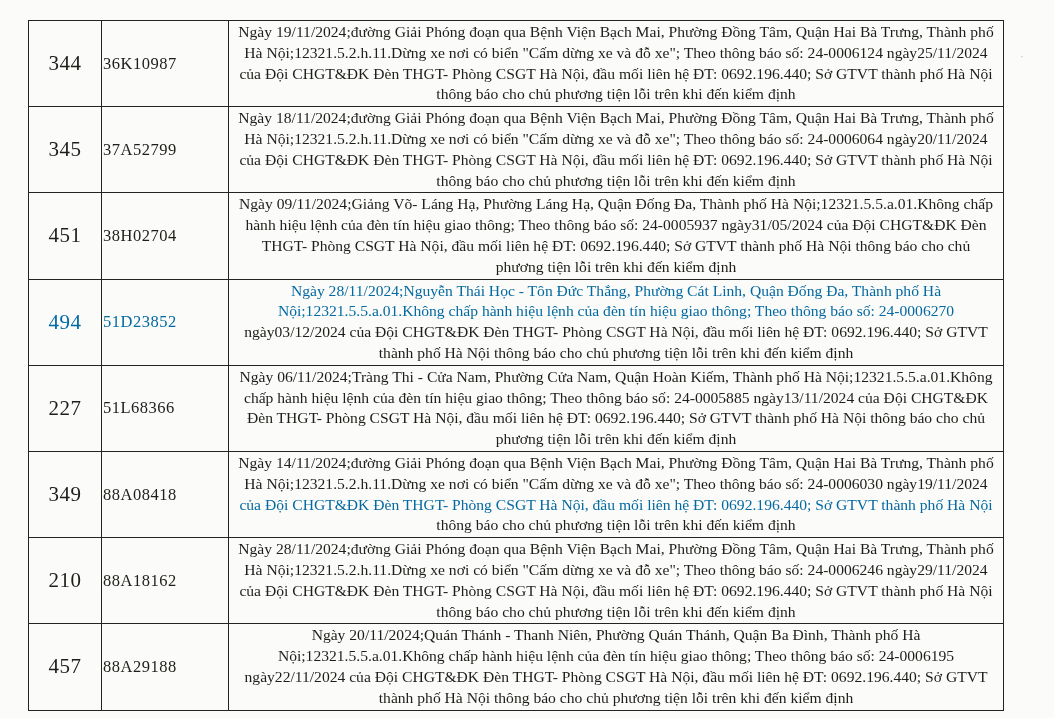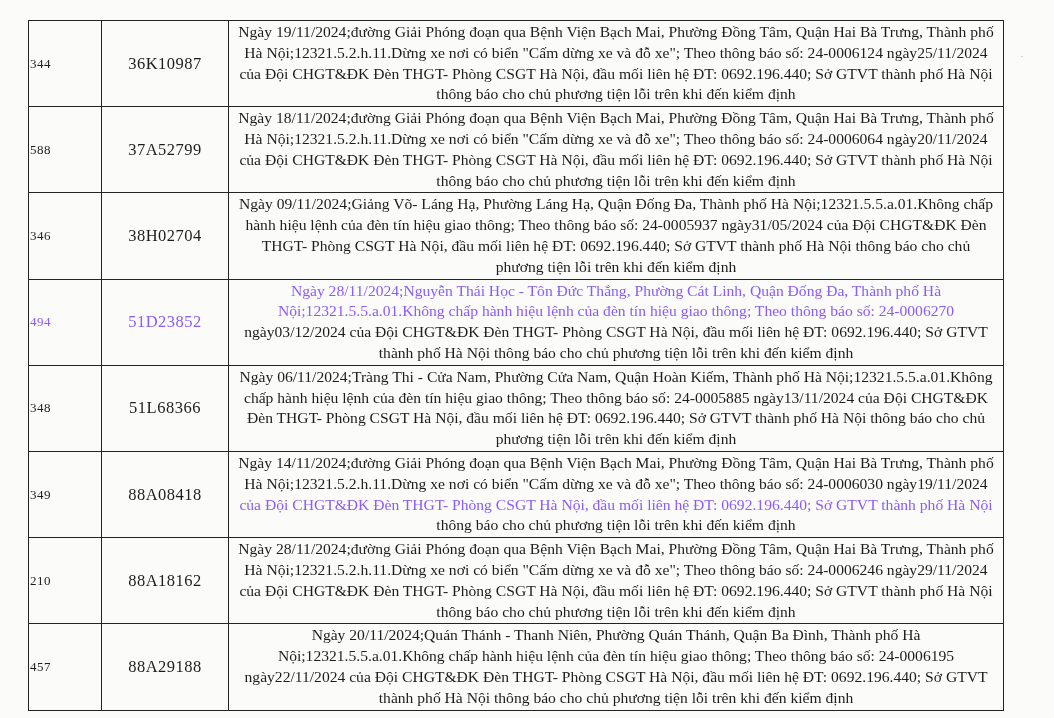--- a/index.html
+++ b/index.html
@@ -27,71 +27,72 @@
   }
   .scan-table td {
     border: 1.7px solid #242320;
     vertical-align: middle;
     overflow: hidden;
     margin-left: 23px;
   }
   .scan-table tr { height: 84px; }
   td.cell-no {
     width: 70px;
-    font-size: 13px;
+    text-align: center;
+    font-size: 21px;
     letter-spacing: 0.5px;
   }
   td.cell-plate {
     width: 124px;
-    text-align: center;
+    text-align: left;
     font-size: 16.5px;
     letter-spacing: 0.5px;
   }
   td.cell-desc {
     text-align: center;
     font-size: 15.6px;
     line-height: 20.8px;
     padding: 1px 7px;
   }
-  .faded { color: #8b5cf6; }
+  .faded { color: #0369a1; }
   
   .speck {
     position: absolute;
     color: #b9b8b2;
     font-size: 11px;
   }
 </style>
 </head>
 <body>
 
 <div class="page">
   <table class="scan-table">
     <tbody>
         <tr>
           <td class="cell-no">344</td>
           <td class="cell-plate">36K10987</td>
           <td class="cell-desc"><span>Ngày 19/11/2024;đường Giải Phóng đoạn qua Bệnh Viện Bạch Mai, Phường Đồng Tâm, Quận Hai Bà Trưng, Thành phố Hà Nội;12321.5.2.h.11.Dừng xe nơi có biển "Cấm dừng xe và đỗ xe"; Theo thông báo số: 24-0006124 ngày25/11/2024 của Đội CHGT&amp;ĐK Đèn THGT- Phòng CSGT Hà Nội, đầu mối liên hệ ĐT: 0692.196.440; Sở GTVT thành phố Hà Nội thông báo cho chủ phương tiện lỗi trên khi đến kiểm định</span></td>
         </tr>
         <tr>
-          <td class="cell-no">588</td>
+          <td class="cell-no">345</td>
           <td class="cell-plate">37A52799</td>
           <td class="cell-desc"><span>Ngày 18/11/2024;đường Giải Phóng đoạn qua Bệnh Viện Bạch Mai, Phường Đồng Tâm, Quận Hai Bà Trưng, Thành phố Hà Nội;12321.5.2.h.11.Dừng xe nơi có biển "Cấm dừng xe và đỗ xe"; Theo thông báo số: 24-0006064 ngày20/11/2024 của Đội CHGT&amp;ĐK Đèn THGT- Phòng CSGT Hà Nội, đầu mối liên hệ ĐT: 0692.196.440; Sở GTVT thành phố Hà Nội thông báo cho chủ phương tiện lỗi trên khi đến kiểm định</span></td>
         </tr>
         <tr>
-          <td class="cell-no">346</td>
+          <td class="cell-no">451</td>
           <td class="cell-plate">38H02704</td>
           <td class="cell-desc"><span>Ngày 09/11/2024;Giảng Võ- Láng Hạ, Phường Láng Hạ, Quận Đống Đa, Thành phố Hà Nội;12321.5.5.a.01.Không chấp hành hiệu lệnh của đèn tín hiệu giao thông; Theo thông báo số: 24-0005937 ngày31/05/2024 của Đội CHGT&amp;ĐK Đèn THGT- Phòng CSGT Hà Nội, đầu mối liên hệ ĐT: 0692.196.440; Sở GTVT thành phố Hà Nội thông báo cho chủ phương tiện lỗi trên khi đến kiểm định</span></td>
         </tr>
         <tr>
           <td class="cell-no faded">494</td>
           <td class="cell-plate faded">51D23852</td>
           <td class="cell-desc"><span class="faded">Ngày 28/11/2024;Nguyễn Thái Học - Tôn Đức Thắng, Phường Cát Linh, Quận Đống Đa, Thành phố Hà Nội;12321.5.5.a.01.Không chấp hành hiệu lệnh của đèn tín hiệu giao thông; Theo thông báo số: 24-0006270 </span><span>ngày03/12/2024 của Đội CHGT&amp;ĐK Đèn THGT- Phòng CSGT Hà Nội, đầu mối liên hệ ĐT: 0692.196.440; Sở GTVT thành phố Hà Nội thông báo cho chủ phương tiện lỗi trên khi đến kiểm định</span></td>
         </tr>
         <tr>
-          <td class="cell-no">348</td>
+          <td class="cell-no">227</td>
           <td class="cell-plate">51L68366</td>
           <td class="cell-desc"><span>Ngày 06/11/2024;Tràng Thi - Cửa Nam, Phường Cửa Nam, Quận Hoàn Kiếm, Thành phố Hà Nội;12321.5.5.a.01.Không chấp hành hiệu lệnh của đèn tín hiệu giao thông; Theo thông báo số: 24-0005885 ngày13/11/2024 của Đội CHGT&amp;ĐK Đèn THGT- Phòng CSGT Hà Nội, đầu mối liên hệ ĐT: 0692.196.440; Sở GTVT thành phố Hà Nội thông báo cho chủ phương tiện lỗi trên khi đến kiểm định</span></td>
         </tr>
         <tr>
           <td class="cell-no">349</td>
           <td class="cell-plate">88A08418</td>
           <td class="cell-desc"><span>Ngày 14/11/2024;đường Giải Phóng đoạn qua Bệnh Viện Bạch Mai, Phường Đồng Tâm, Quận Hai Bà Trưng, Thành phố Hà Nội;12321.5.2.h.11.Dừng xe nơi có biển "Cấm dừng xe và đỗ xe"; Theo thông báo số: 24-0006030 ngày19/11/2024 </span><span class="faded">của Đội CHGT&amp;ĐK Đèn THGT- Phòng CSGT Hà Nội, đầu mối liên hệ ĐT: 0692.196.440; Sở GTVT thành phố Hà Nội </span><span>thông báo cho chủ phương tiện lỗi trên khi đến kiểm định</span></td>
         </tr>
         <tr>
           <td class="cell-no">210</td>

